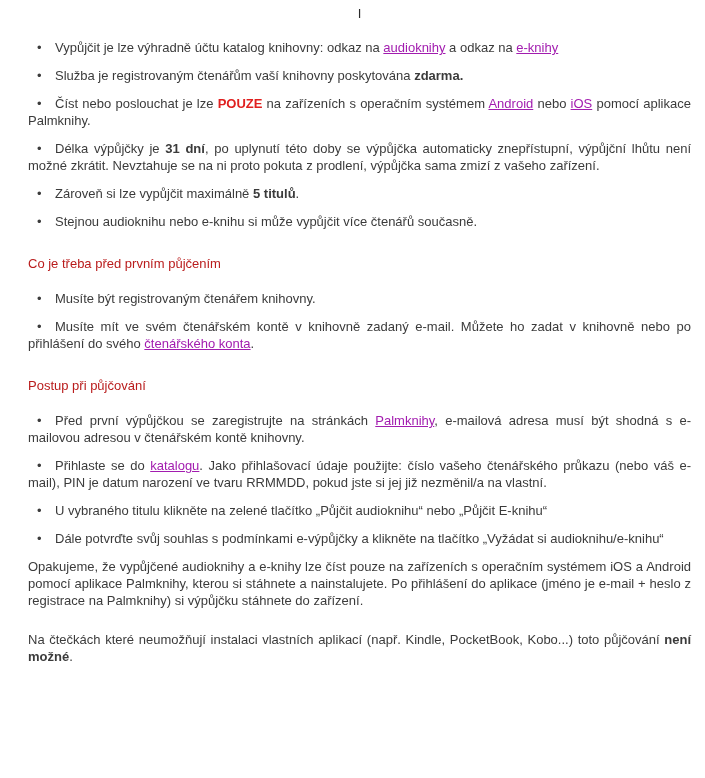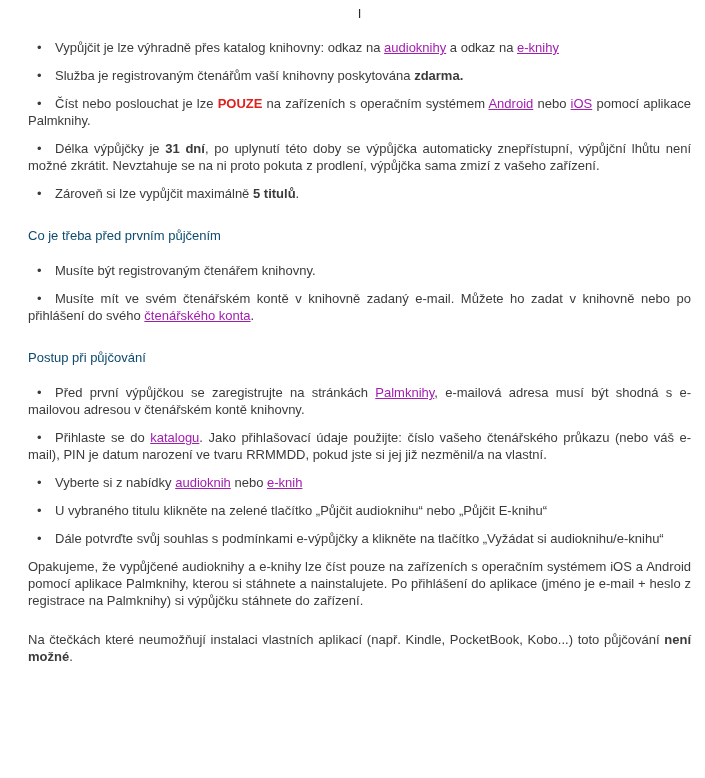--- a/index.html
+++ b/index.html
@@ -32,21 +32,21 @@
     margin: 0 0 11px 0;
   }
   .marker {
     display: inline-block;
     width: 18px;
     margin-left: 9px;
   }
   .heading {
     font-size: 13px;
     font-weight: normal;
-    color: #0c4a6e;
+    color: #b91c1c;
     margin: 25px 0 18px 0;
     line-height: 17px;
   }
   .para {
     text-align: justify;
     margin: 0 0 22px 0;
   }
   .para.last {
     margin-bottom: 8px;
   }
@@ -62,30 +62,30 @@
     font-weight: bold;
     color: #e0201f;
   }
 </style>
 </head>
 <body>
 
 <div class="doc">
   <div class="cursor-line">I</div>
   <div id="content">
-      <div class="bullet"><span class="marker">•</span><span>Vypůjčit je lze výhradně přes katalog knihovny: odkaz na </span><a class="link">audioknihy</a><span> a odkaz na </span><a class="link">e-knihy</a></div>
+      <div class="bullet"><span class="marker">•</span><span>Vypůjčit je lze výhradně účtu katalog knihovny: odkaz na </span><a class="link">audioknihy</a><span> a odkaz na </span><a class="link">e-knihy</a></div>
       <div class="bullet"><span class="marker">•</span><span>Služba je registrovaným čtenářům vaší knihovny poskytována </span><b class="bold">zdarma.</b></div>
       <div class="bullet"><span class="marker">•</span><span>Číst nebo poslouchat je lze </span><b class="redbold">POUZE</b><span> na zařízeních s operačním systémem </span><a class="link">Android</a><span> nebo </span><a class="link">iOS</a><span> pomocí aplikace Palmknihy.</span></div>
       <div class="bullet"><span class="marker">•</span><span>Délka výpůjčky je </span><b class="bold">31 dní</b><span>, po uplynutí této doby se výpůjčka automaticky znepřístupní, výpůjční lhůtu není možné zkrátit. Nevztahuje se na ni proto pokuta z prodlení, výpůjčka sama zmizí z vašeho zařízení.</span></div>
       <div class="bullet"><span class="marker">•</span><span>Zároveň si lze vypůjčit maximálně </span><b class="bold">5 titulů</b><span>.</span></div>
+      <div class="bullet"><span class="marker">•</span><span>Stejnou audioknihu nebo e-knihu si může vypůjčit více čtenářů současně.</span></div>
       <h3 class="heading">Co je třeba před prvním půjčením</h3>
       <div class="bullet"><span class="marker">•</span><span>Musíte být registrovaným čtenářem knihovny.</span></div>
       <div class="bullet"><span class="marker">•</span><span>Musíte mít ve svém čtenářském kontě v knihovně zadaný e-mail. Můžete ho zadat v knihovně nebo po přihlášení do svého </span><a class="link">čtenářského konta</a><span>.</span></div>
       <h3 class="heading">Postup při půjčování</h3>
       <div class="bullet"><span class="marker">•</span><span>Před první výpůjčkou se zaregistrujte na stránkách </span><a class="link">Palmknihy</a><span>, e-mailová adresa musí být shodná s e-mailovou adresou v čtenářském kontě knihovny.</span></div>
       <div class="bullet"><span class="marker">•</span><span>Přihlaste se do </span><a class="link">katalogu</a><span>. Jako přihlašovací údaje použijte: číslo vašeho čtenářského průkazu (nebo váš e-mail), PIN je datum narození ve tvaru RRMMDD, pokud jste si jej již nezměnil/a na vlastní.</span></div>
-      <div class="bullet"><span class="marker">•</span><span>Vyberte si z nabídky </span><a class="link">audioknih</a><span> nebo </span><a class="link">e-knih</a></div>
       <div class="bullet"><span class="marker">•</span><span>U vybraného titulu klikněte na zelené tlačítko „Půjčit audioknihu“ nebo „Půjčit E-knihu“</span></div>
       <div class="bullet"><span class="marker">•</span><span>Dále potvrďte svůj souhlas s podmínkami e-výpůjčky a klikněte na tlačítko „Vyžádat si audioknihu/e-knihu“</span></div>
       <p class="para"><span>Opakujeme, že vypůjčené audioknihy a e-knihy lze číst pouze na zařízeních s operačním systémem iOS a Android pomocí aplikace Palmknihy, kterou si stáhnete a nainstalujete. Po přihlášení do aplikace (jméno je e-mail + heslo z registrace na Palmknihy) si výpůjčku stáhnete do zařízení.</span></p>
       <p class="para last"><span>Na čtečkách které neumožňují instalaci vlastních aplikací (např. Kindle, PocketBook, Kobo...) toto půjčování </span><b class="bold">není možné</b><span>.</span></p>
     </div>
 </div>
 
 </body></html>

